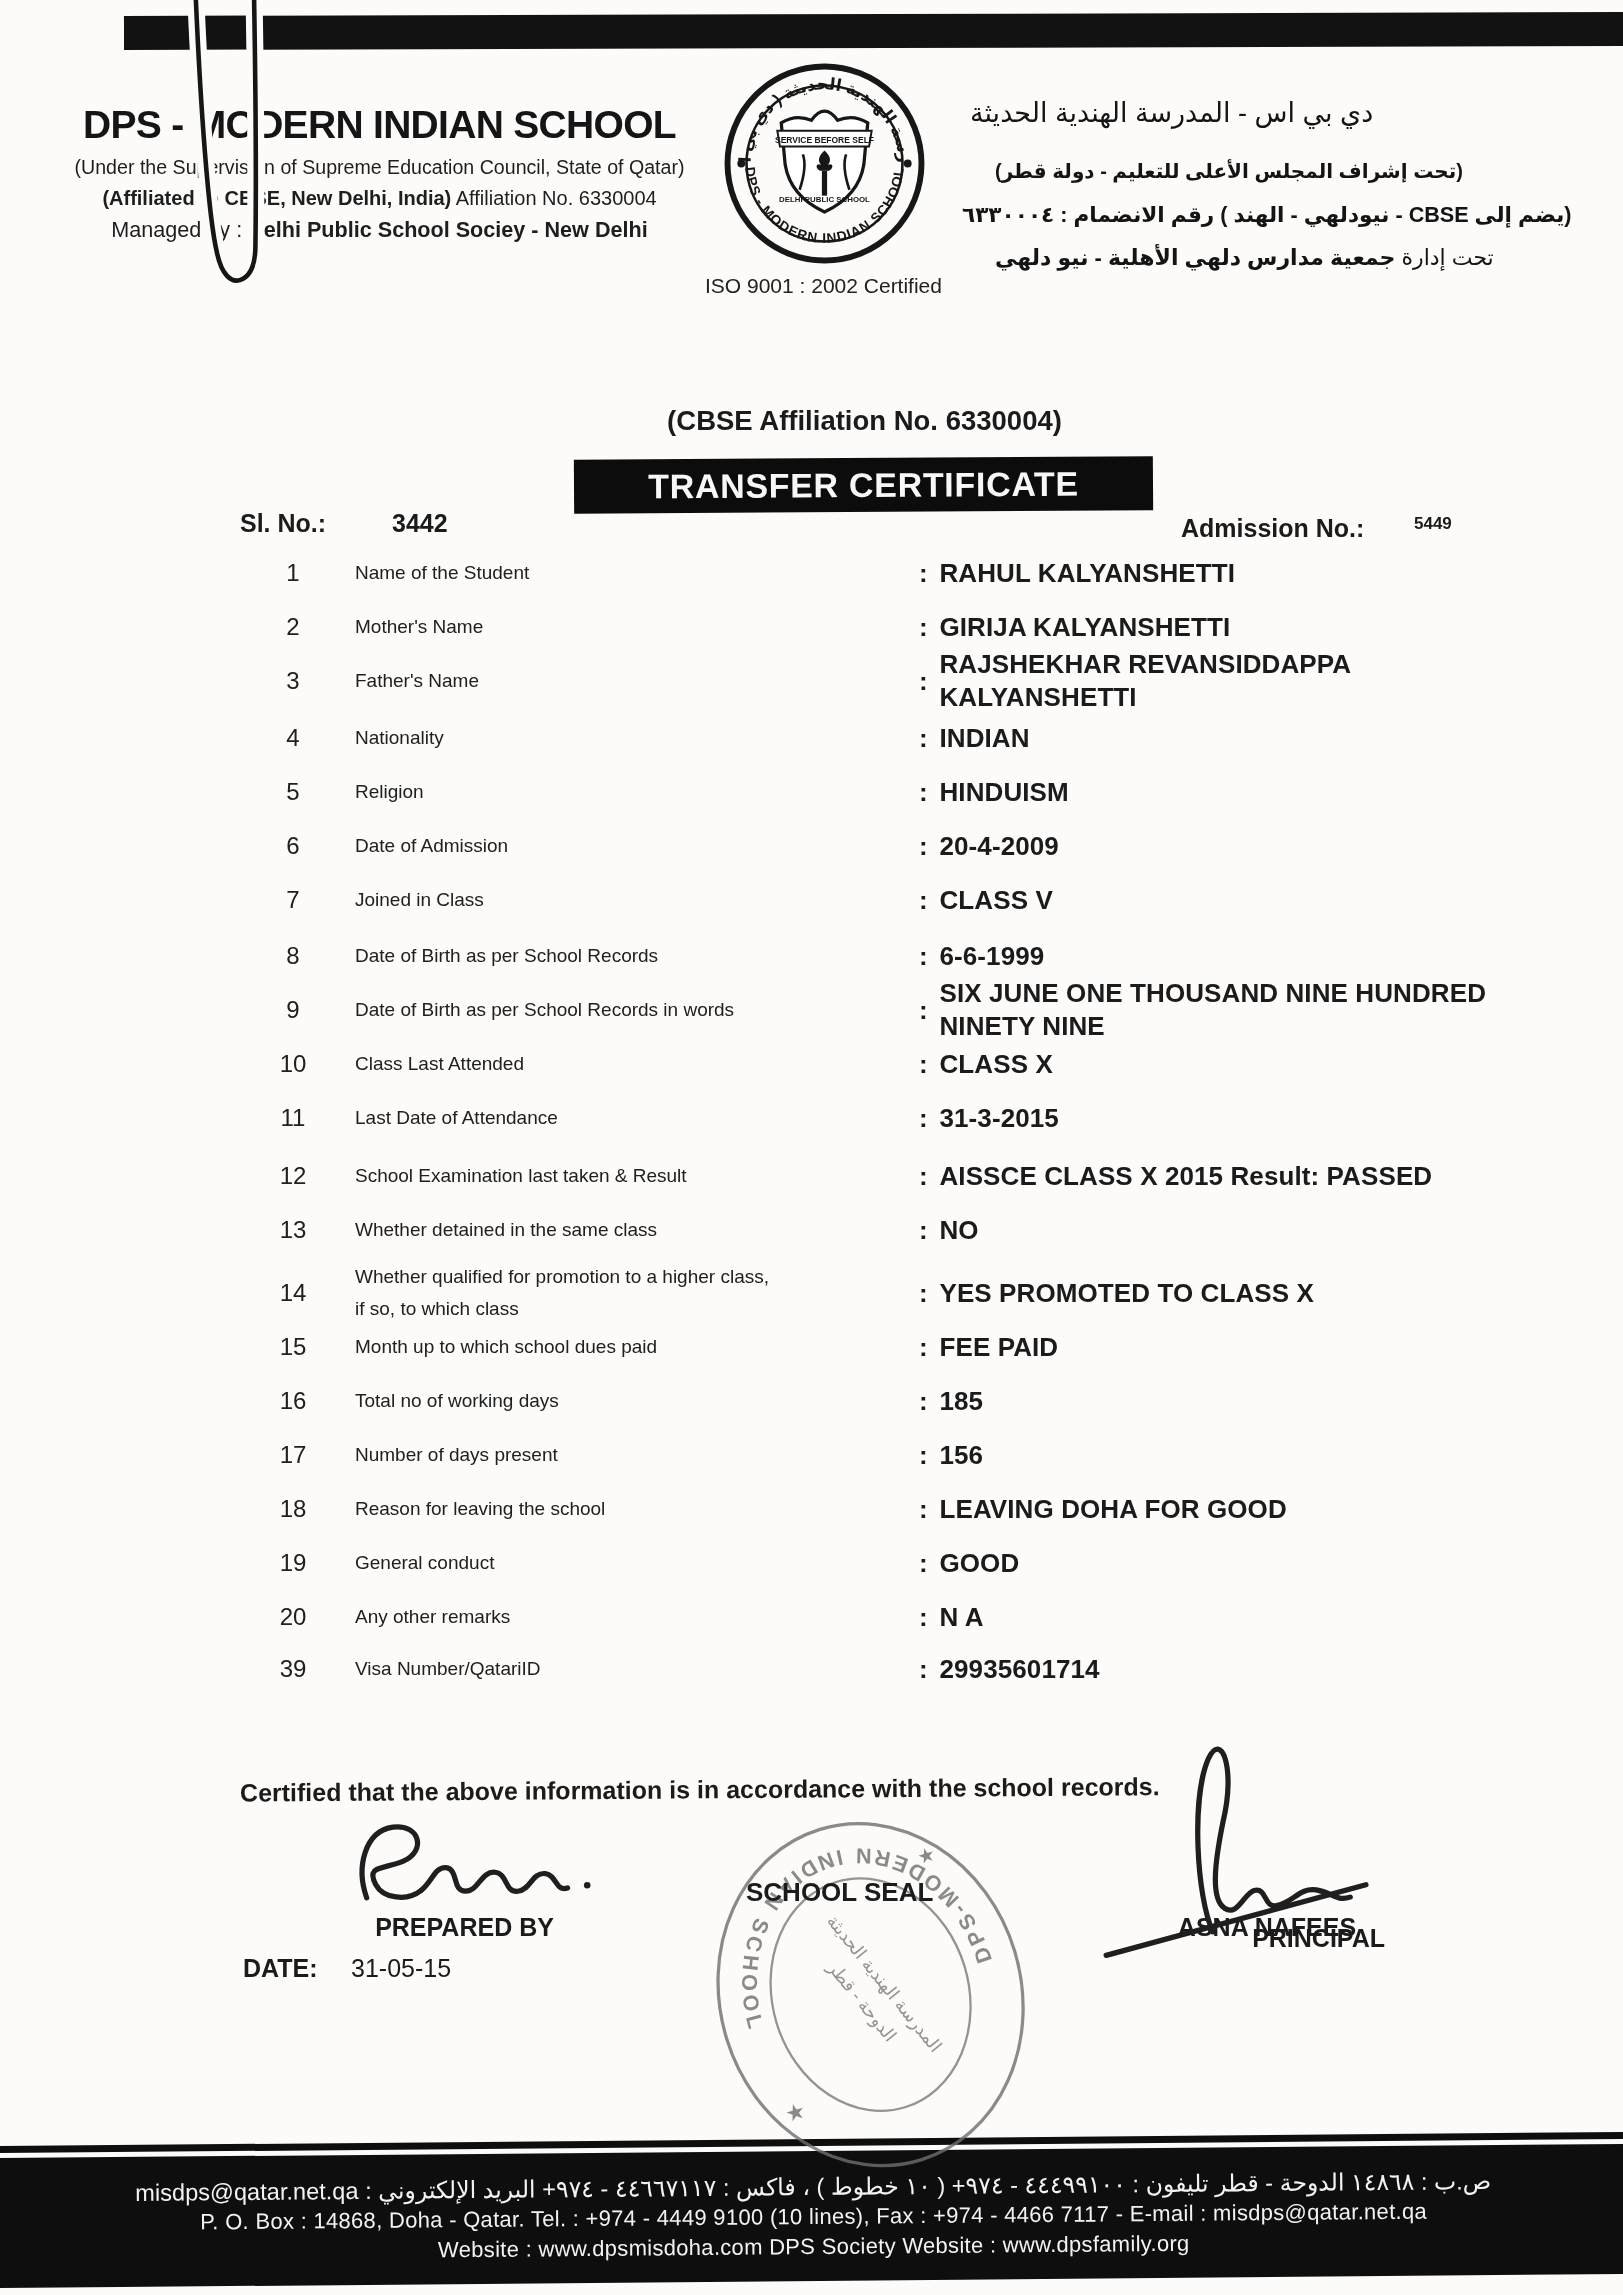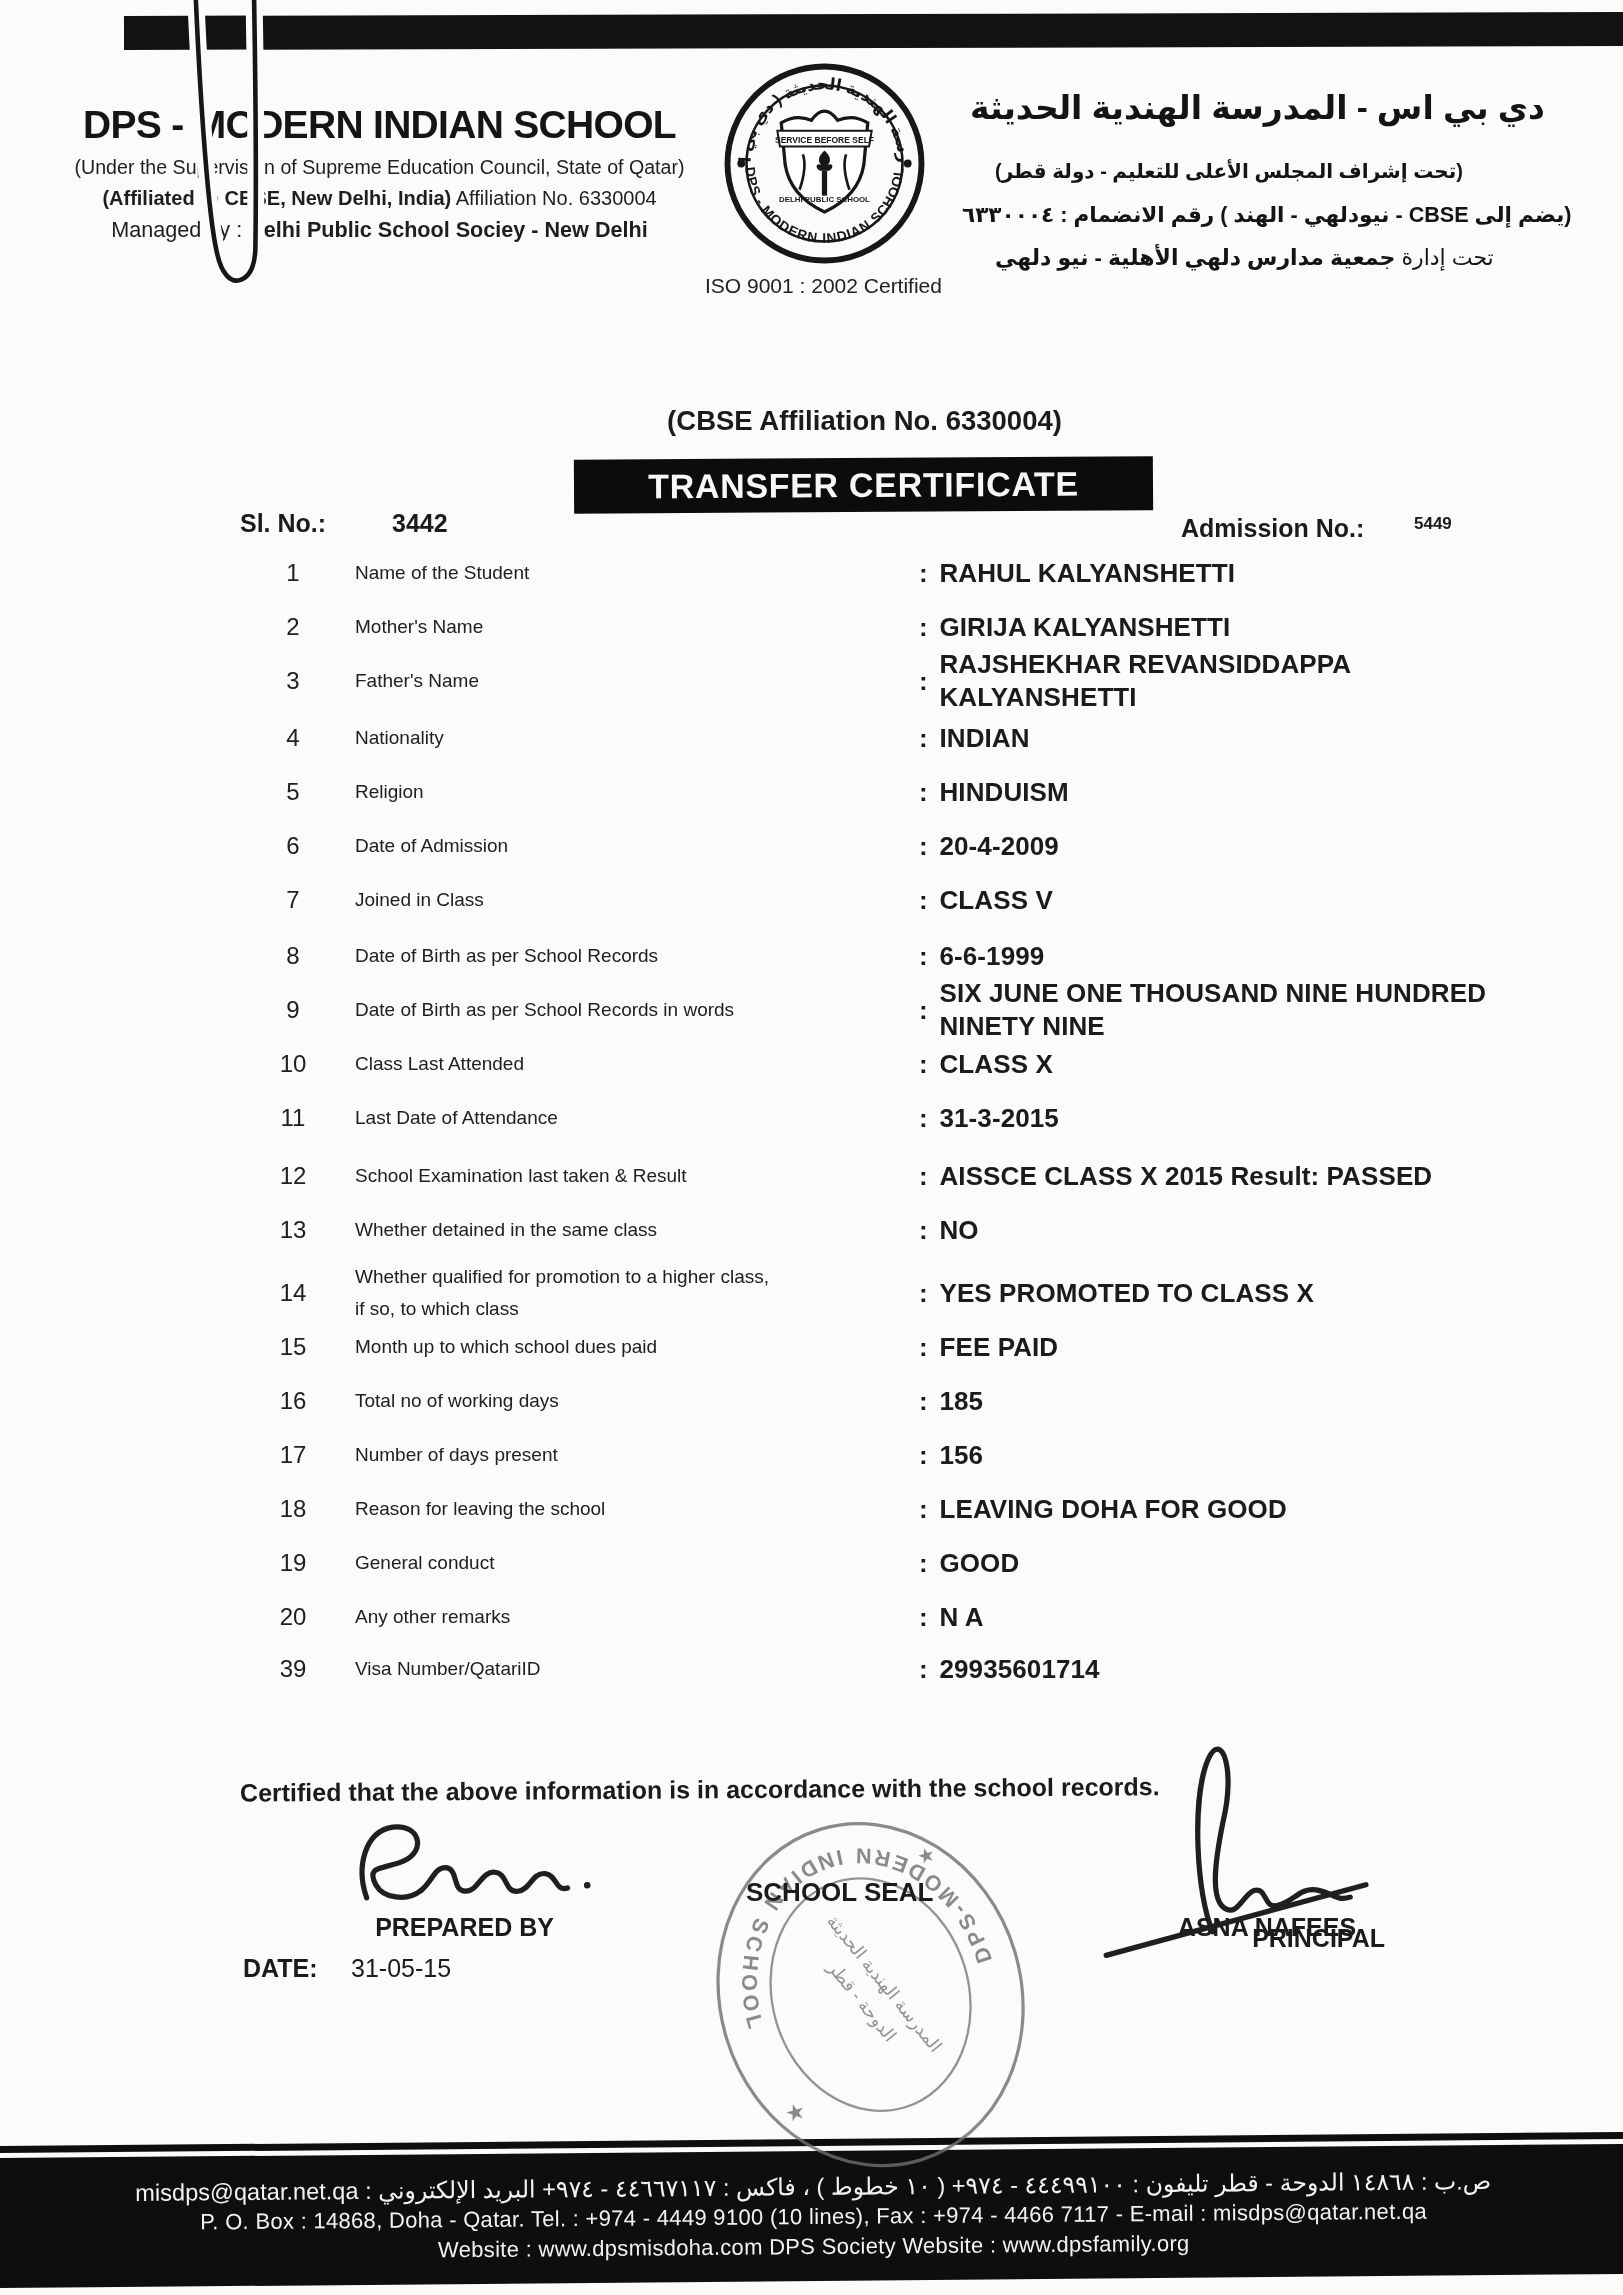--- a/index.html
+++ b/index.html
@@ -12,21 +12,21 @@
   .topbar{position:absolute;left:124px;top:14.4px;width:1505px;height:34px;background:#121212;transform:rotate(-0.15deg);}
   
   .school-name{position:absolute;left:39px;top:103px;width:681px;text-align:center;
     font-size:39px;font-weight:700;letter-spacing:-0.7px;color:#151515;}
   .sub1{position:absolute;left:26px;top:156px;width:707px;text-align:center;font-size:19.6px;color:#1e1e1e;}
   .sub2{position:absolute;left:26px;top:187px;width:707px;text-align:center;font-size:20px;color:#1e1e1e;}
   .sub3{position:absolute;left:26px;top:217px;width:707px;text-align:center;font-size:21.6px;color:#1e1e1e;}
   .b{font-weight:700;}
   .iso{position:absolute;left:660px;top:274px;width:327px;text-align:center;font-size:21px;color:#222;}
   .ar{direction:rtl;white-space:nowrap;color:#141414;}
-  .ar1{position:absolute;left:970px;top:88px;font-size:33px;font-weight:700;}
+  .ar1{position:absolute;left:970px;top:97px;font-size:27px;font-weight:400;}
   .ar2{position:absolute;left:995px;top:159px;font-size:20px;font-weight:700;}
   .ar3{position:absolute;left:962px;top:202px;font-size:21.6px;font-weight:700;}
   .ar4{position:absolute;left:995px;top:245px;font-size:22px;}
   
   .cbse-line{position:absolute;left:537px;top:405px;width:655px;text-align:center;font-size:27.5px;font-weight:700;}
   .titlebar{position:absolute;left:574px;top:458px;width:579px;height:54px;background:#0c0c0c;
     display:flex;align-items:center;justify-content:center;transform:rotate(-0.35deg);}
   .titlebar span{color:#f7f7f7;font-size:34px;font-weight:700;letter-spacing:0.7px;}
   
   .slno-label{position:absolute;left:240px;top:509px;font-size:25px;font-weight:700;}

